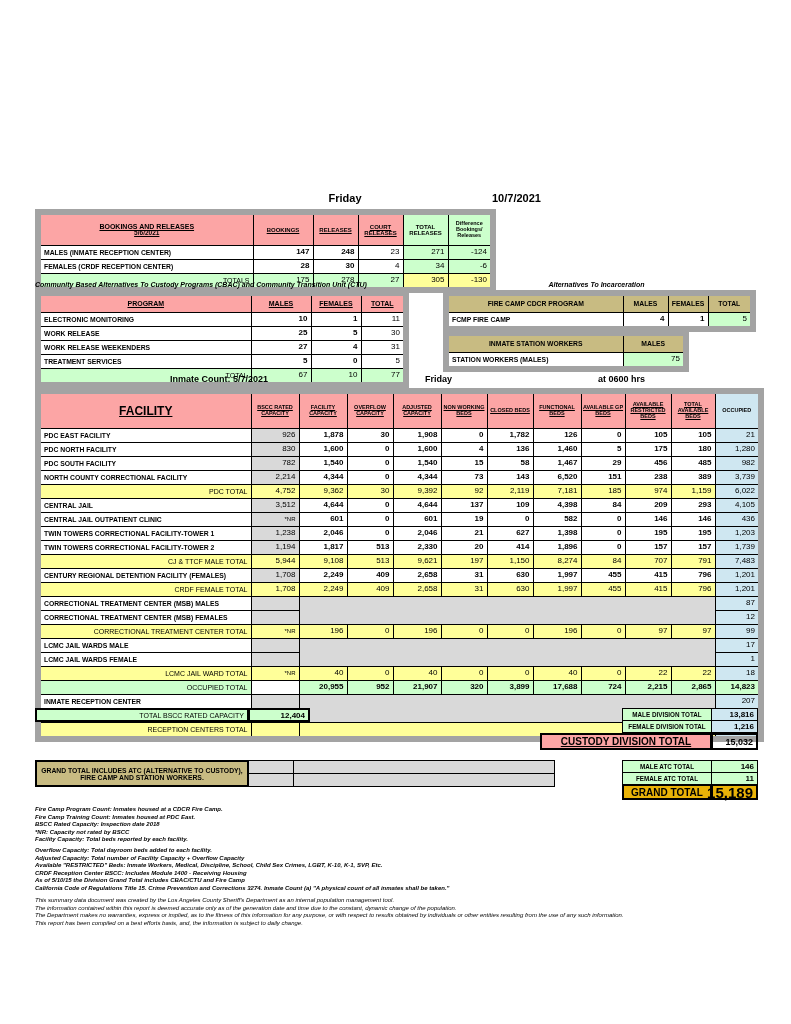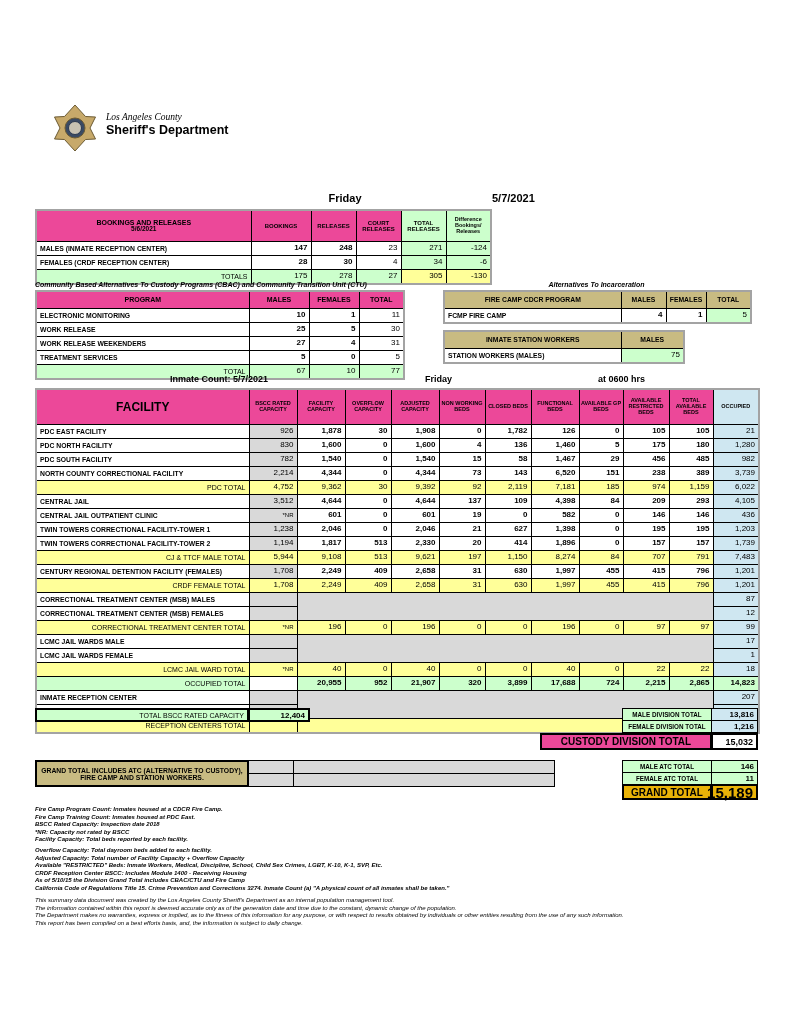--- a/index.html
+++ b/index.html
@@ -1,31 +1,31 @@
 <!DOCTYPE html>
 <html><head>
 <meta charset="utf-8">
 <style>
   html,body{margin:0;padding:0;background:#e8e8e8;}
   .page{position:relative;width:791px;height:1024px;background:#ffffff;margin:0 auto;
         font-family:"Liberation Sans",sans-serif;color:#000;overflow:hidden;}
   .abs{position:absolute;}
-  table{border-collapse:collapse;table-layout:fixed;border:2px solid #a3a3a3;}
+  table{border-collapse:collapse;table-layout:fixed;border:6px solid #a3a3a3;}
   td{border:1px solid #000;padding:0 3px;height:13px;font-size:8px;line-height:1.05;
      overflow:hidden;white-space:nowrap;vertical-align:middle;}
   .hdr{font-weight:bold;font-size:6px;text-align:center;white-space:normal;padding:1px 1px;}
   .hdr-sm{font-size:5.5px;}
   .mh{height:32px;}
   .fac-hdr{font-weight:bold;font-size:12px;text-align:center;}
   .lbl{font-weight:bold;font-size:6.8px;text-align:left;}
   .tlbl{font-size:7px;text-align:right;}
   .num{text-align:right;font-size:8px;}
   .bold{font-weight:bold;}
   .nr{font-size:6px;font-style:normal;}
-  .c-orange{background:#ec4899;}
+  .c-orange{background:#fca5a5;text-decoration:underline;}
   .c-yellow{background:#FFFF99;}
   .c-green{background:#CCFFCC;}
   .c-blue{background:#CFE7F1;}
   .c-blue2{background:#eab308;}
   .c-gray{background:#D9D9D9;}
   .c-tan{background:#C8BB82;}
   .mergebar{border-top:1px solid #D9D9D9;border-bottom:none;}
   .title{font-size:15px;font-weight:bold;text-align:center;width:100%;}
   .daydate{font-size:11px;font-weight:bold;}
   .sec-title{font-size:7px;font-weight:bold;font-style:italic;}
@@ -39,33 +39,24 @@
   .foot{font-size:6px;font-weight:bold;font-style:italic;line-height:7.5px;}
   .disc{font-size:6px;font-style:italic;line-height:7.5px;width:730px;}
   .logo-county{font-family:"Liberation Serif",serif;font-style:italic;font-size:9.5px;}
   .logo-dept{font-size:12.5px;font-weight:bold;}
 </style>
 </head>
 <body>
 
 <div class="page">
 
-  <div class="abs" style="left:52px;top:104px;width:300px;height:48px;">
-    <svg width="46" height="48" viewBox="0 0 46 48" style="position:absolute;left:0;top:0;">
-      <polygon points="23,1 33.5,12.5 43.5,13 38,24 43.5,35 33.5,35.5 23,47 12.5,35.5 2.5,35 8,24 2.5,13 12.5,12.5" fill="#C7A96A" stroke="#6b5a33" stroke-width="1"></polygon>
-      <circle cx="23" cy="24" r="10" fill="#3a4a63" stroke="#6b5a33" stroke-width="1"></circle>
-      <circle cx="23" cy="24" r="6.5" fill="#c8c2b2" stroke="#2b3850" stroke-width="1"></circle>
-    </svg>
-    <div class="abs logo-county" style="left:54px;top:8px;">Los Angeles County</div>
-    <div class="abs logo-dept" style="left:54px;top:19px;">Sheriff's Department</div>
-  </div>
 
 
   <div class="abs daydate" style="left:300px;top:192px;width:90px;text-align:center;">Friday</div>
-  <div class="abs daydate" style="left:492px;top:192px;">5/7/2021</div>
+  <div class="abs daydate" style="left:492px;top:192px;">10/7/2021</div>
 
   <table class="abs" style="left:35px;top:209px;width:455px;">
     <colgroup>
         <col style="width:215px">
         <col style="width:60px">
         <col style="width:45px">
         <col style="width:45px">
         <col style="width:45px">
         <col style="width:45px">
       </colgroup>

